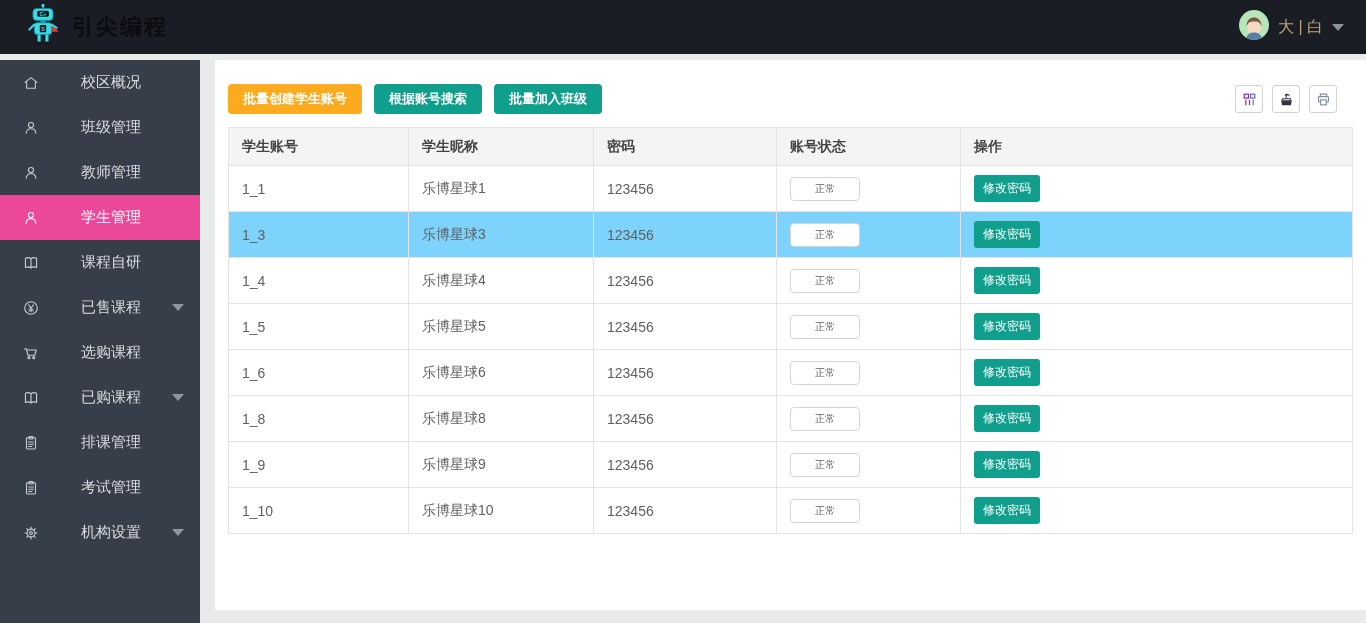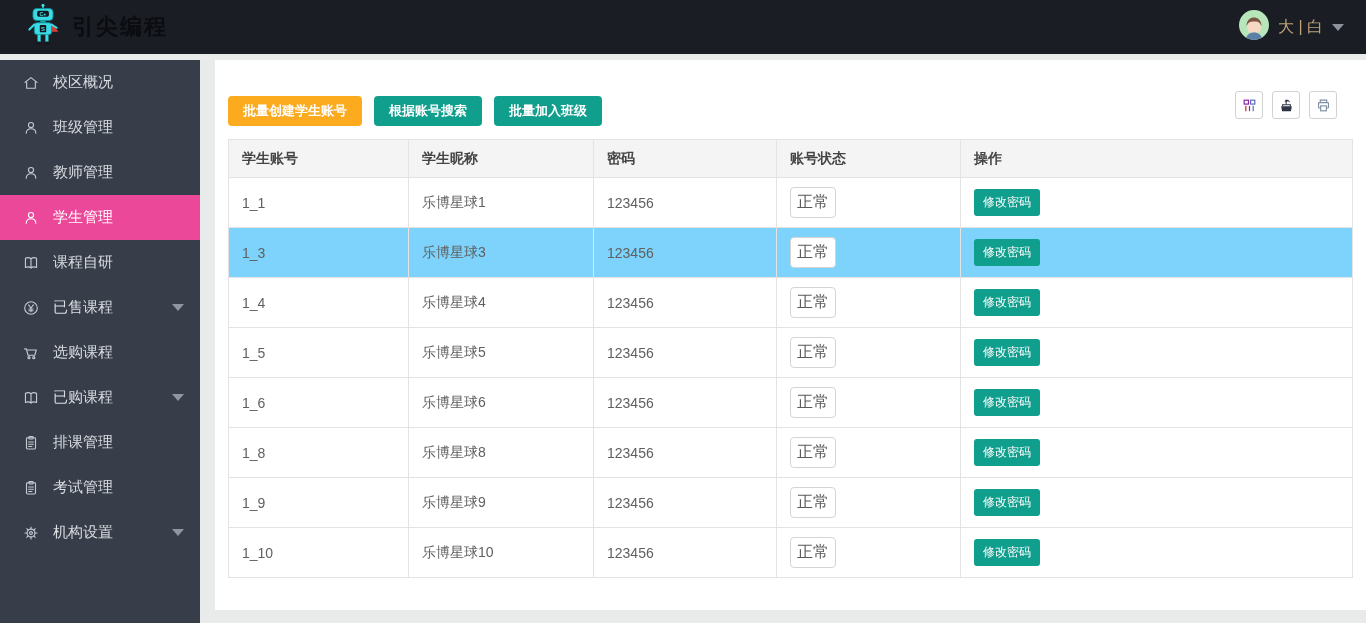--- a/index.html
+++ b/index.html
@@ -20,58 +20,57 @@
   .user-area { display:flex; align-items:center; gap:9px; cursor:pointer; }
   .user-name { font-size:16px; color:#bfa379; }
   .user-caret { width:0; height:0; border-left:6px solid transparent; border-right:6px solid transparent; border-top:7px solid #8d939c; }
   
   .sidebar {
     position:absolute; top:60px; left:0; width:200px; bottom:0;
     background:#373d49; z-index:2;
   }
   .side-item {
     height:45px; display:flex; align-items:center; padding:0 16px 0 22px;
-    color:#d9dce1; font-size:15px; cursor:pointer;
+    color:#d9dce1; font-size:15px; cursor:pointer;gap:28px;
   }
   .side-item.active { background:#ec4899; color:#fff; }
   .side-icon { display:inline-flex; width:18px; height:18px; margin-right:13px; color:#c6cad1; flex:none; }
   .side-item.active .side-icon { color:#fff; }
   .side-icon svg { width:18px; height:18px; fill:none; stroke:currentColor; stroke-width:1.5; stroke-linecap:round; stroke-linejoin:round; }
   .side-caret { margin-left:auto; width:0; height:0; border-left:6px solid transparent; border-right:6px solid transparent; border-top:7px solid #9096a1; }
   
   .main {
     position:absolute; top:60px; left:200px; right:0; bottom:0;
     background:#e9ebeb; padding:0 0 13px 15px;
   }
   .card { background:#fff; height:100%; padding:0 13px; }
   
   .toolbar { display:flex; align-items:center; padding-top:24px; }
   .tb-btn {
     height:30px; padding:0 15px; margin-right:12px; border:none; border-radius:4px;
     color:#fff; font-size:13px; font-weight:bold; cursor:pointer;
     font-family:inherit;
-    margin-top:12px;
   }
   .tb-btn.orange { background:#fbab1d; }
   .tb-btn.teal { background:#109e8d; }
   .tb-icons { margin-left:auto; margin-right:16px; display:flex; gap:9px; }
   .icon-btn {
     width:28px; height:28px; background:#fff; border:1px solid #d2d2d2; border-radius:3px;
     display:flex; align-items:center; justify-content:center; cursor:pointer; padding:0;
   }
   .icon-btn svg { width:17px; height:17px; }
   
   .data-table { width:100%; border-collapse:collapse; margin-top:13px; table-layout:fixed; }
   .data-table th, .data-table td { border:1px solid #e3e3e3; padding:9px 13px; text-align:left; font-size:14px; }
   .data-table th { background:#f4f4f4; color:#454545; font-weight:bold; height:38px; }
   .data-table td { color:#606060; height:39px; background:#fff; }
   .data-table tr.hl td { background:#7dd3fc; }
   .col-account { width:180px; } .col-nickname { width:185px; } .col-password { width:183px; } .col-status { width:184px; }
   .status-badge {
-    display:inline-block; padding:4px 6px; font-size:16px; color:#5a5a5a;
+    display:inline-block; padding:4px 24px; font-size:10px; color:#5a5a5a;
     background:#fff; border:1px solid #d4d4d4; border-radius:4px; cursor:pointer;
   }
   .action-btn {
     padding:5px 9px; font-size:12px; font-weight:normal; color:#fff;
     background:#109e8d; border:none; border-radius:3px; cursor:pointer; font-family:inherit;
   }
 </style>
 </head>
 <body>
 

